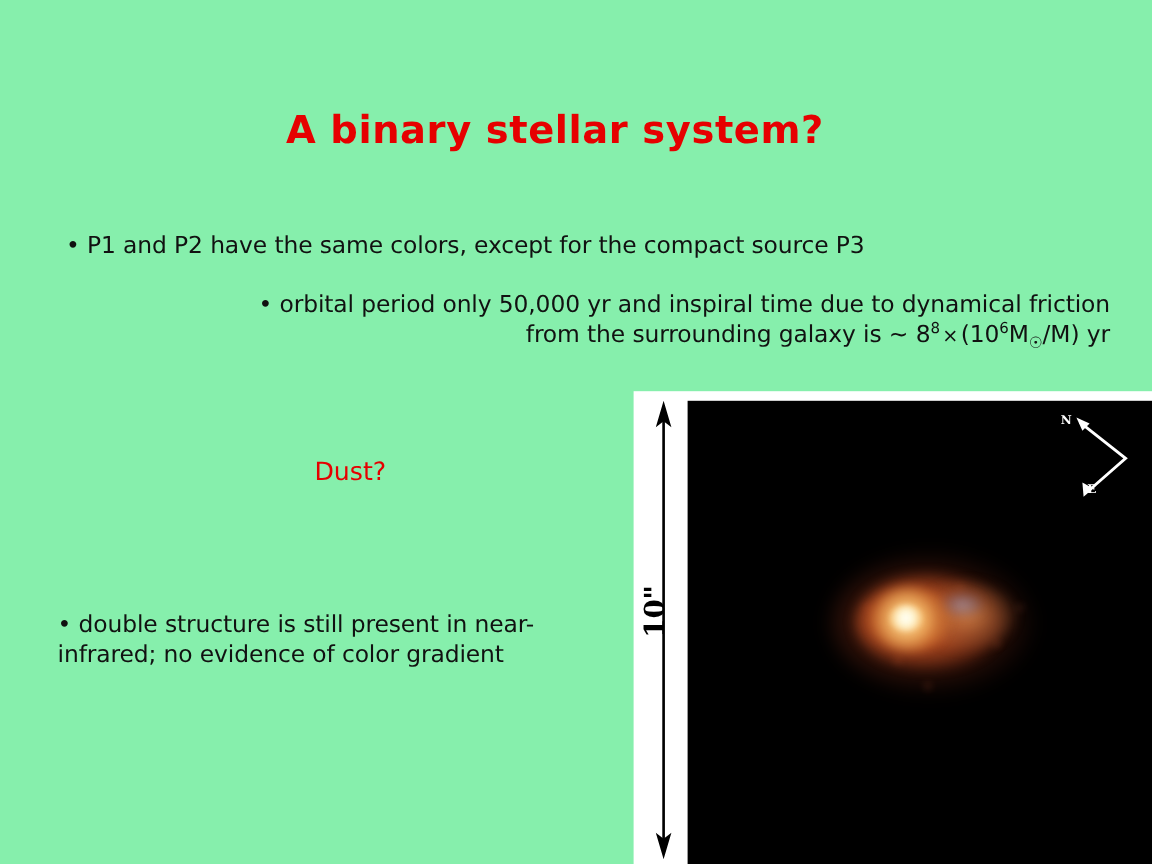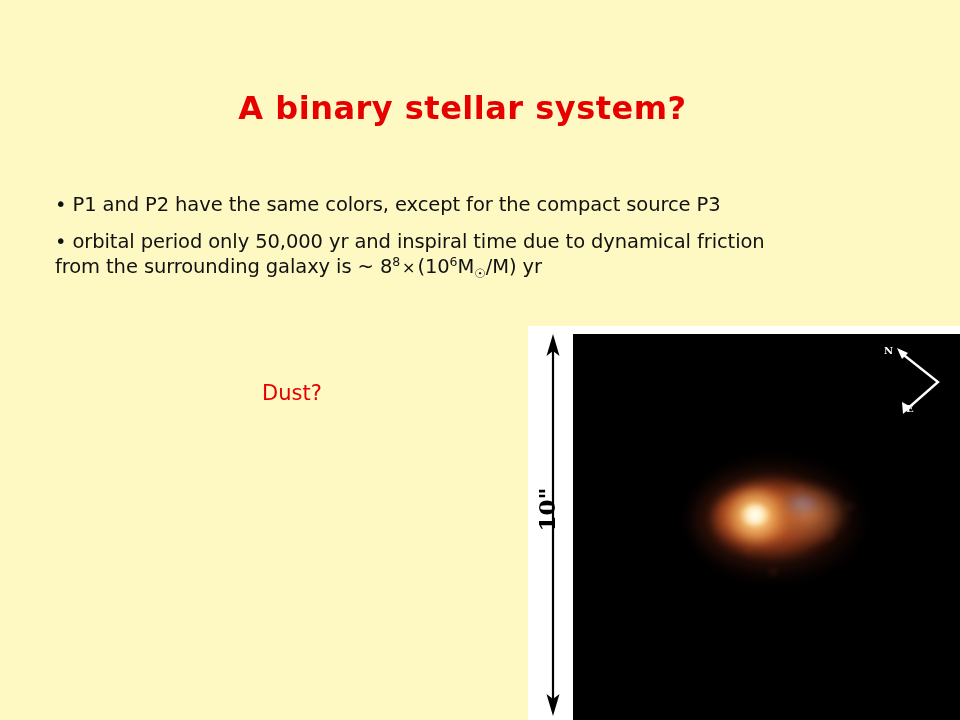--- a/index.html
+++ b/index.html
@@ -13,21 +13,21 @@
     font-family: "DejaVu Sans", sans-serif;
     overflow: hidden;
     position: relative;
   }
 
   #slide {
     position: absolute;
     left: 0; top: 0;
     width: 960px;
     height: 720px;
-    background: #fef9c3;
+    background: #86efac;
   }
 
   
   #slide-title {
     position: absolute;
     left: 0;
     top: 89px;
     width: 925px;
     text-align: center;
     color: #e60000;
@@ -46,22 +46,23 @@
     letter-spacing: -0.1px;
   }
   #bullet-1 {
     left: 55px;
     top: 177px;
     width: 860px;
     margin-top: 15px;
   }
   #bullet-2 {
     left: 55px;
-    top: 229px;
+    top: 241px;
     width: 870px;
+    text-align: right;
   }
   .formula-sup {
     font-size: 12.5px;
     vertical-align: super;
     line-height: 0;
   }
   .formula-sub {
     font-size: 13px;
     vertical-align: sub;
     line-height: 0;
@@ -275,20 +276,21 @@
   <div id="bullet-1" class="bullet-block">• P1 and P2 have the same colors, except for the compact source P3</div>
 
   <div id="bullet-2" class="bullet-block">
     <span>• orbital period only 50,000 yr and inspiral time due to dynamical friction</span><br>
     <span>from the surrounding galaxy is ~ 8</span><span class="formula-sup">8</span><span class="times-sym">×</span><span>(10</span><span class="formula-sup">6</span><span>M</span><span class="formula-sub">☉</span><span>/M) yr</span>
   </div>
 
   <div id="dust-heading">Dust?</div>
 
 
+  <div id="bullet-4" class="bullet-block">• double structure is still present in near-infrared;  no evidence of color gradient</div>
 
   <div id="figure-panel">
 
     <div id="scale-bar">
       <svg id="scale-arrow-svg" viewBox="0 0 22 382">
         <line x1="11" y1="14" x2="11" y2="368" stroke="#000000" stroke-width="2.2"></line>
         <polygon points="11,0 4.5,22 11,17 17.5,22" fill="#000000"></polygon>
         <polygon points="11,382 4.5,360 11,365 17.5,360" fill="#000000"></polygon>
       </svg>
       <div id="scale-label">10"</div>

